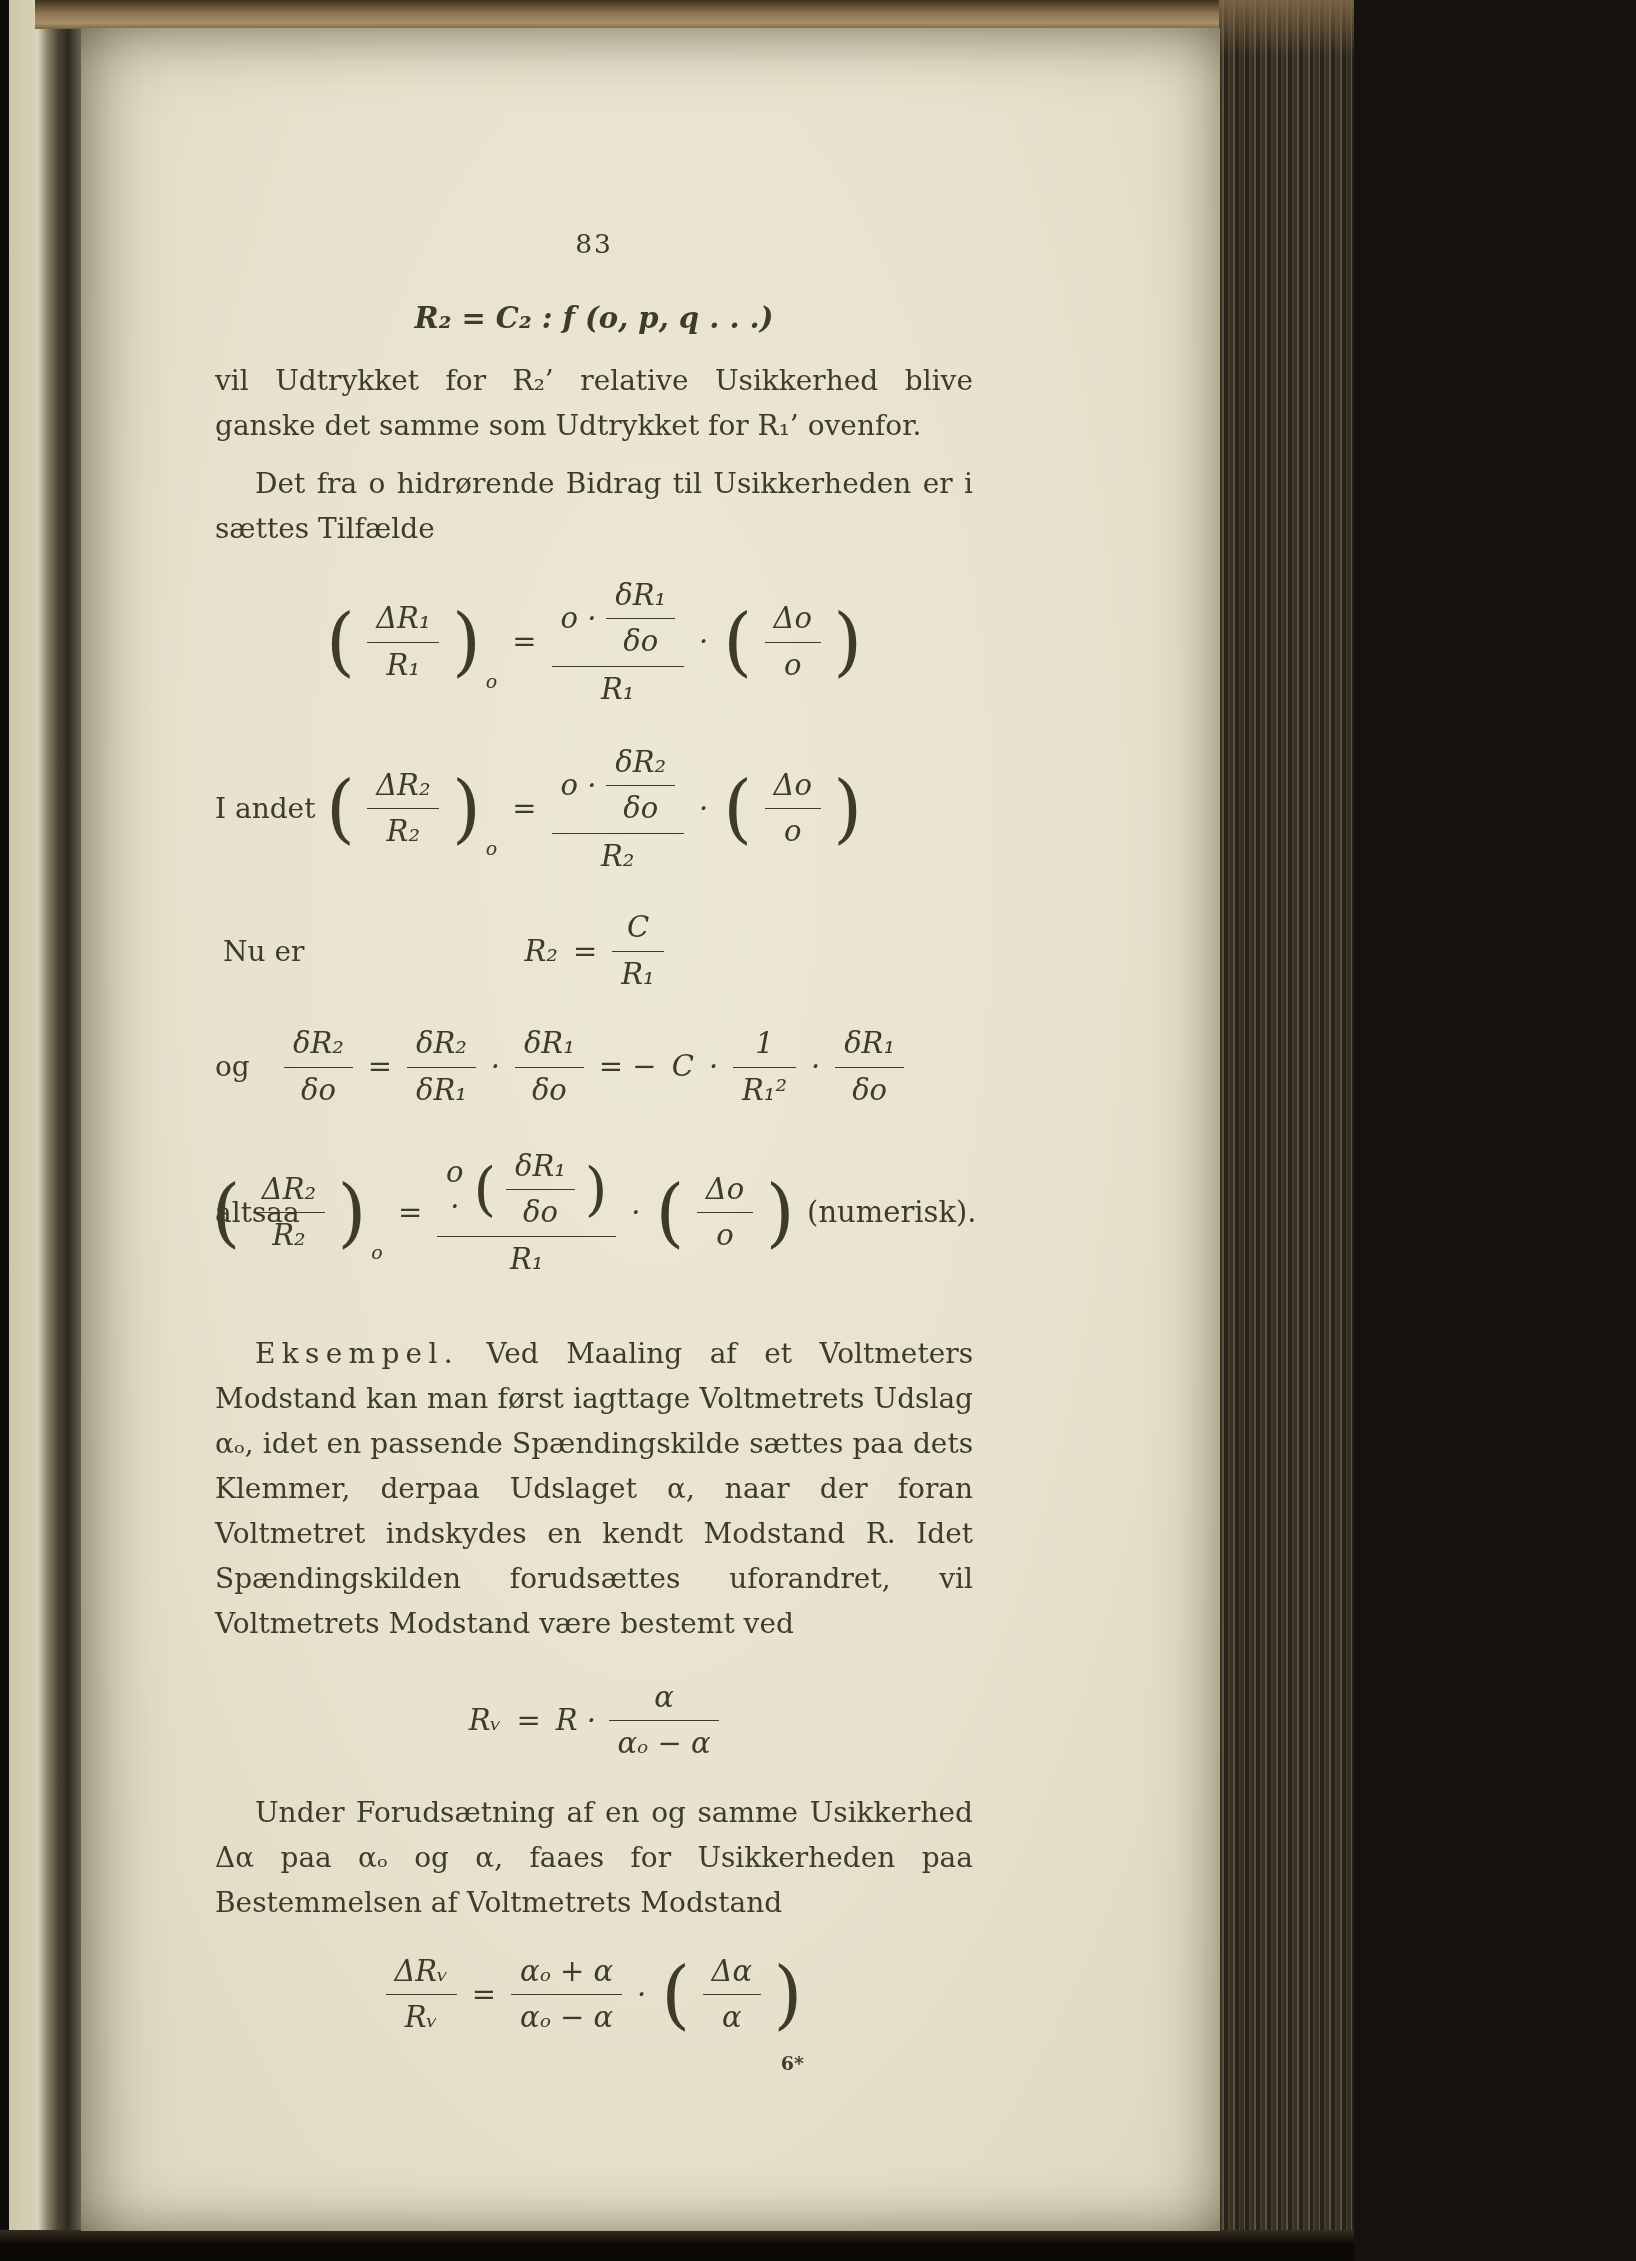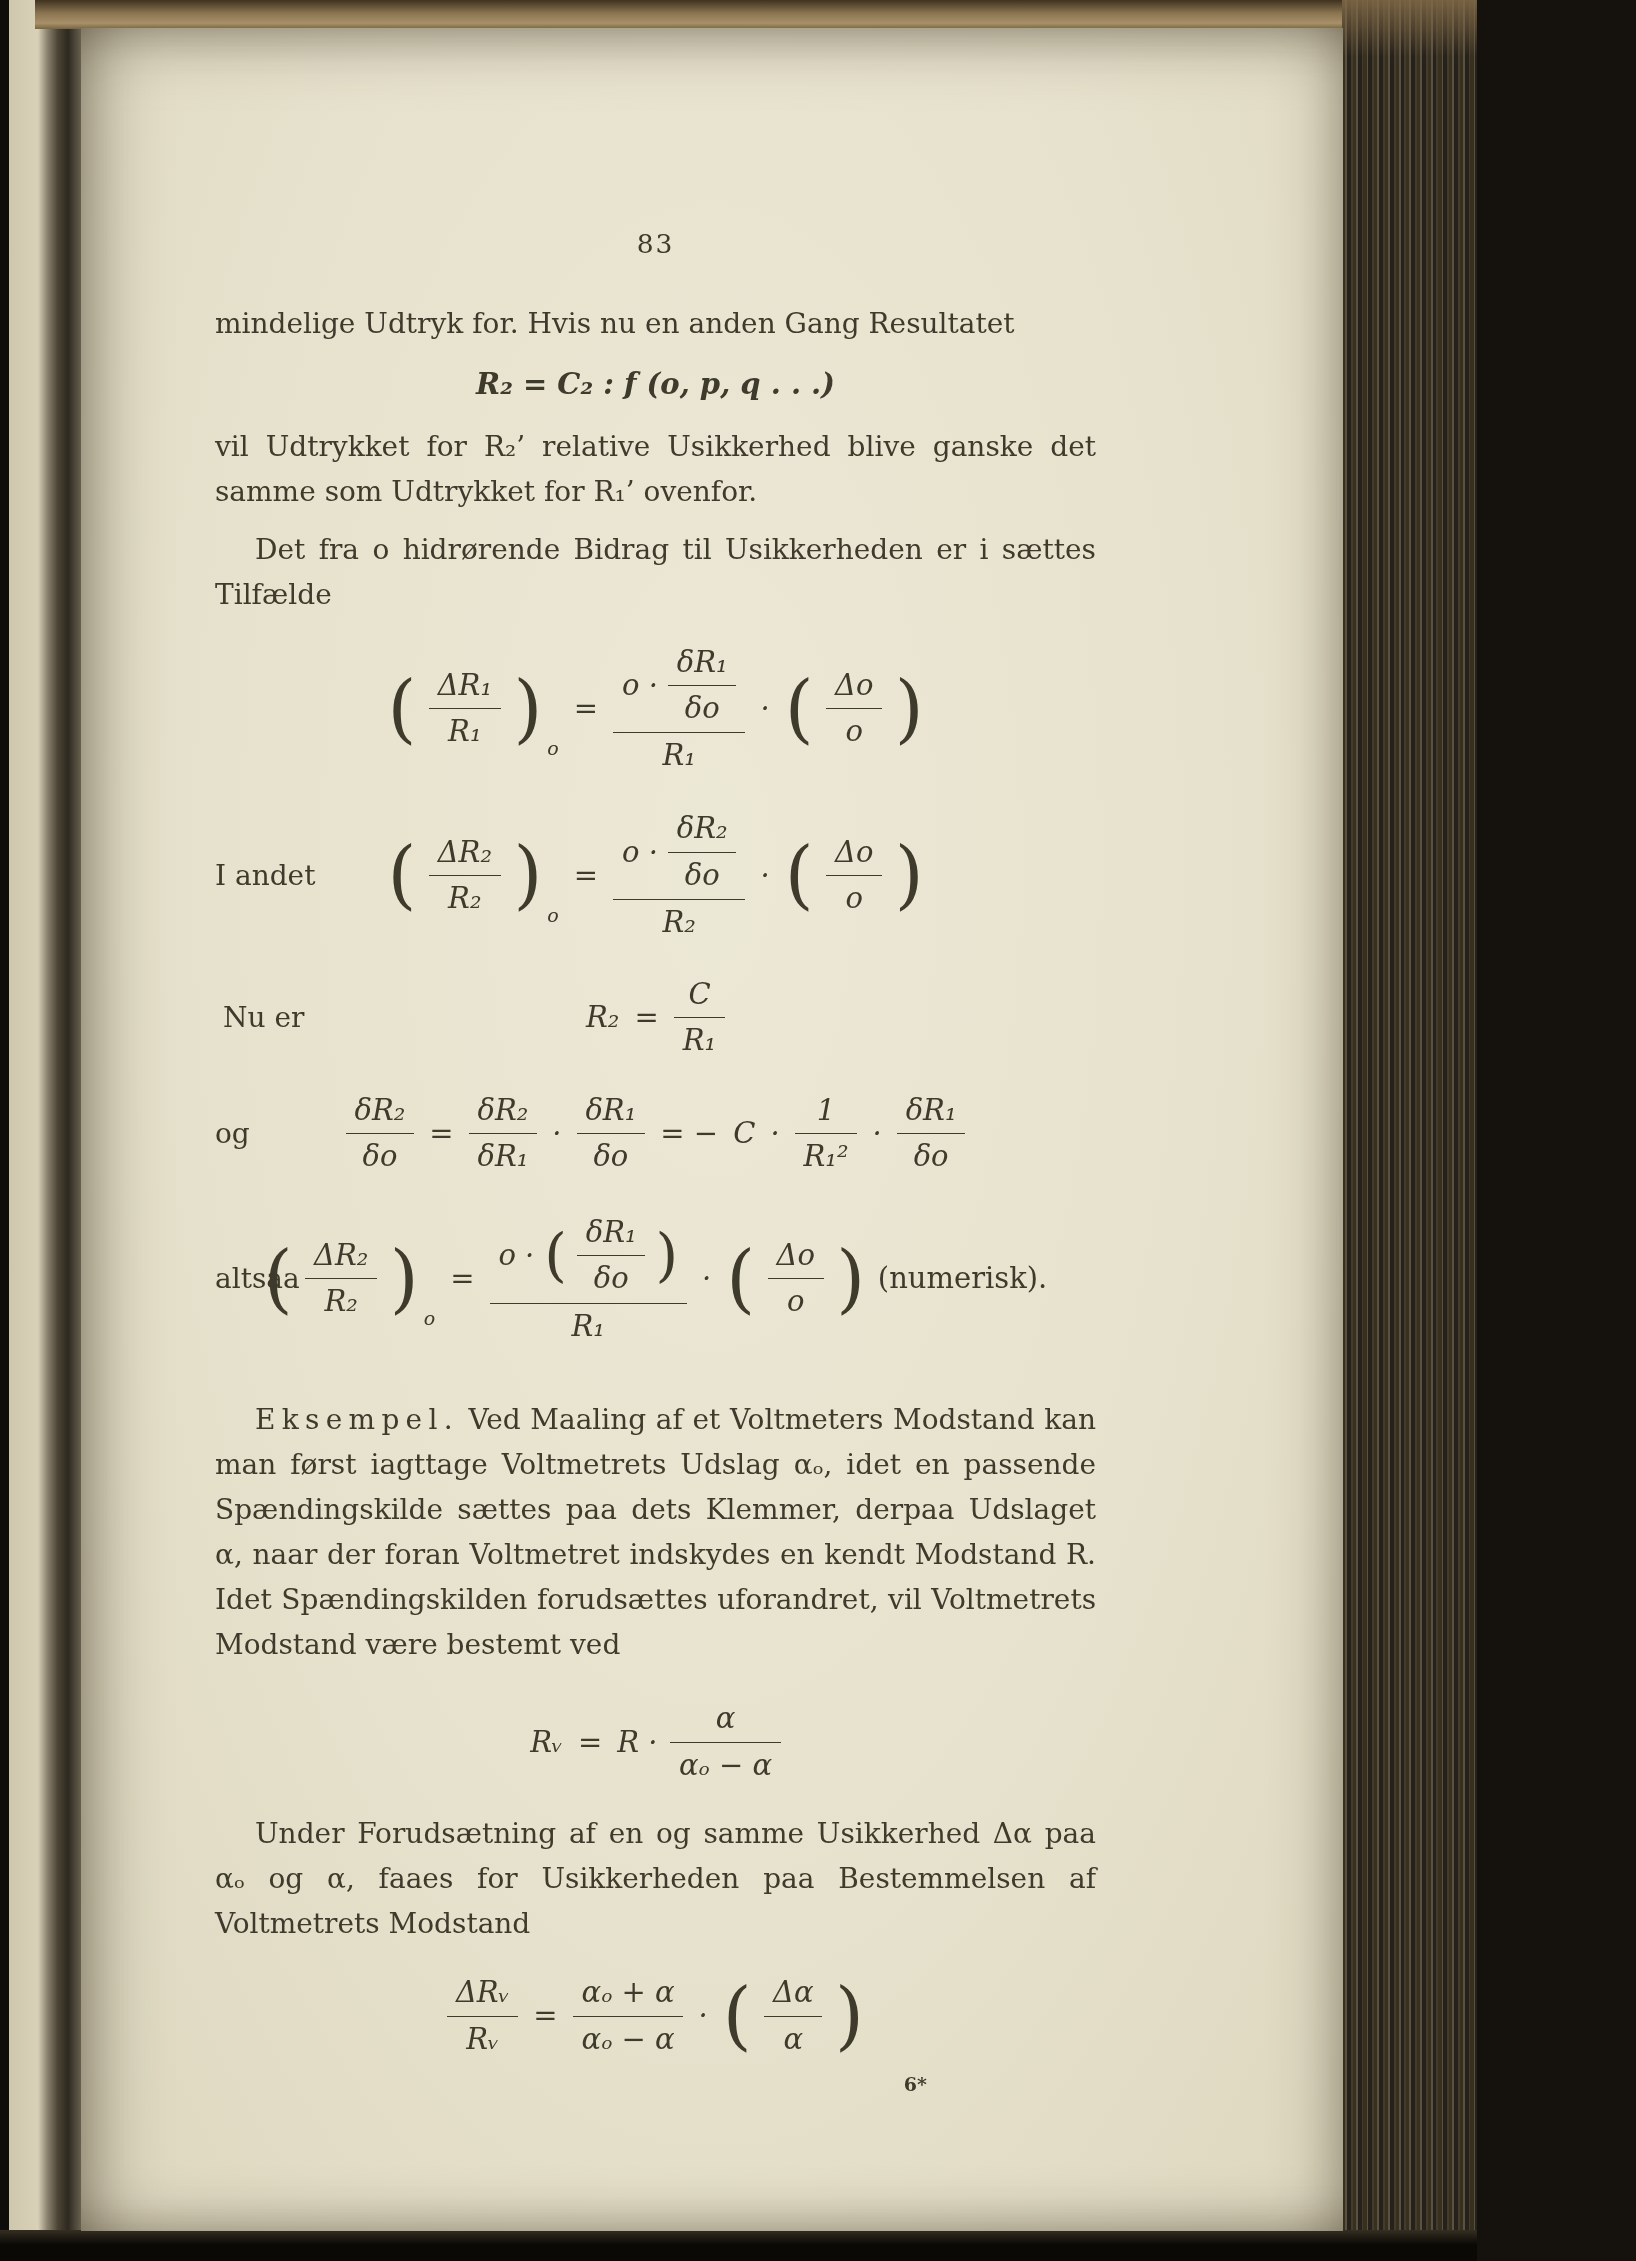--- a/index.html
+++ b/index.html
@@ -1,16 +1,16 @@
 <!DOCTYPE html>
 <html style="font-size:10px"><head>
 <meta charset="utf-8">
 <style>
   html,body{margin:0;padding:0;background:#15120d;}
-  .book{position:relative;width:1477px;height:2261px;overflow:hidden;
+  .book{position:relative;width:1354px;height:2261px;overflow:hidden;
         font-family:"DejaVu Serif", serif;}
 
   
   .left-edge{position:absolute;left:0;top:0;width:82px;height:100%;
     background:linear-gradient(to right,
       #0f0d09 0px,#0f0d09 8.8px,
       #cfc7ad 8.8px,#d8d1b8 38px,
       #8d8570 47px,#4a4335 58px,
       #2e2920 68px,#6b6452 82px);}
   .top-band{position:absolute;left:35px;top:0;right:132px;height:29px;
@@ -76,21 +76,20 @@
 <div class="book">
   <div class="left-edge"></div>
   <div class="top-band"></div>
   <div class="right-edges"></div>
   <div class="bottom-edge"></div>
 
   <div class="page">
 
     <div class="page-number">83</div>
 
-    <p>mindelige Udtryk for. Hvis nu en anden Gang Resultatet</p>
 
     <div class="centerline fm1">R₂ = C₂ : f (o, p, q . . .)</div>
 
     <p>vil Udtrykket for R₂’ relative Usikkerhed blive ganske det samme som Udtrykket for R₁’ ovenfor.</p>
 
     <p class="indent mt20">Det fra o hidrørende Bidrag til Usikkerheden er i sættes Tilfælde</p>
 
     <div class="lrow fm2">
       <div class="fline">
         <span class="bigp">(</span>

